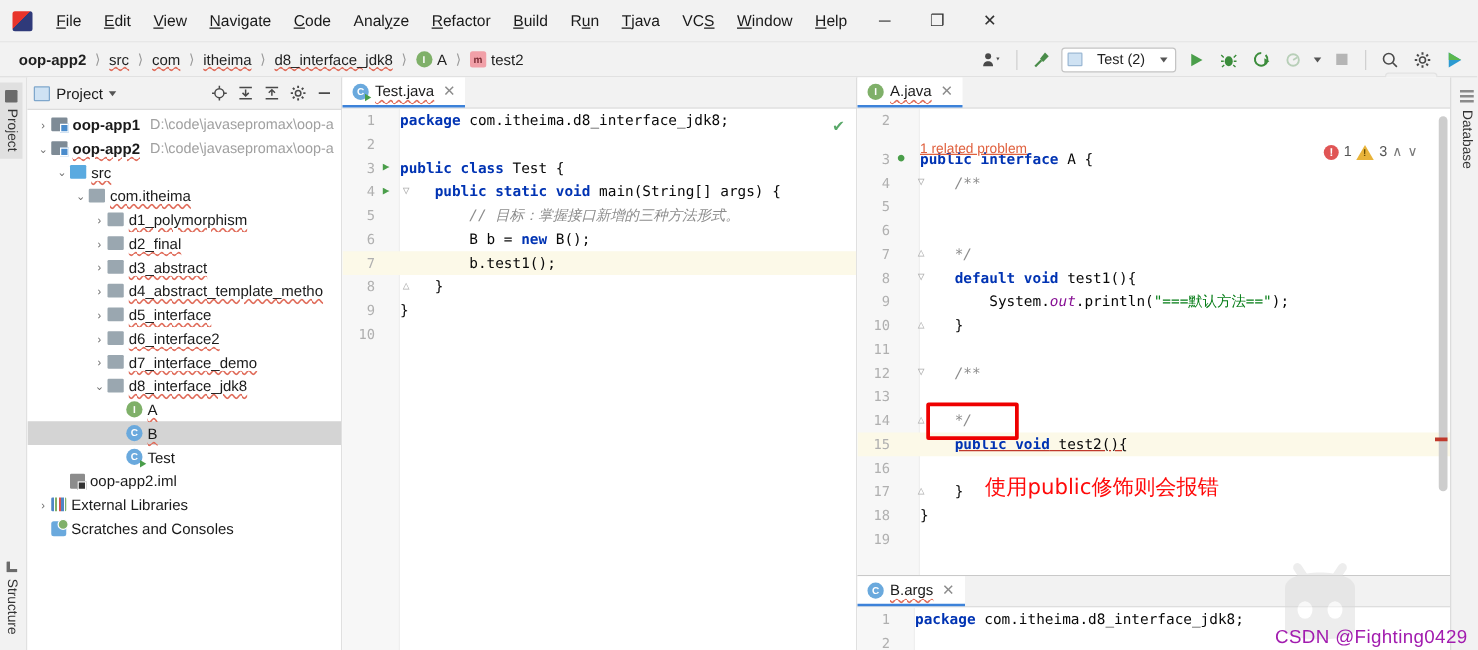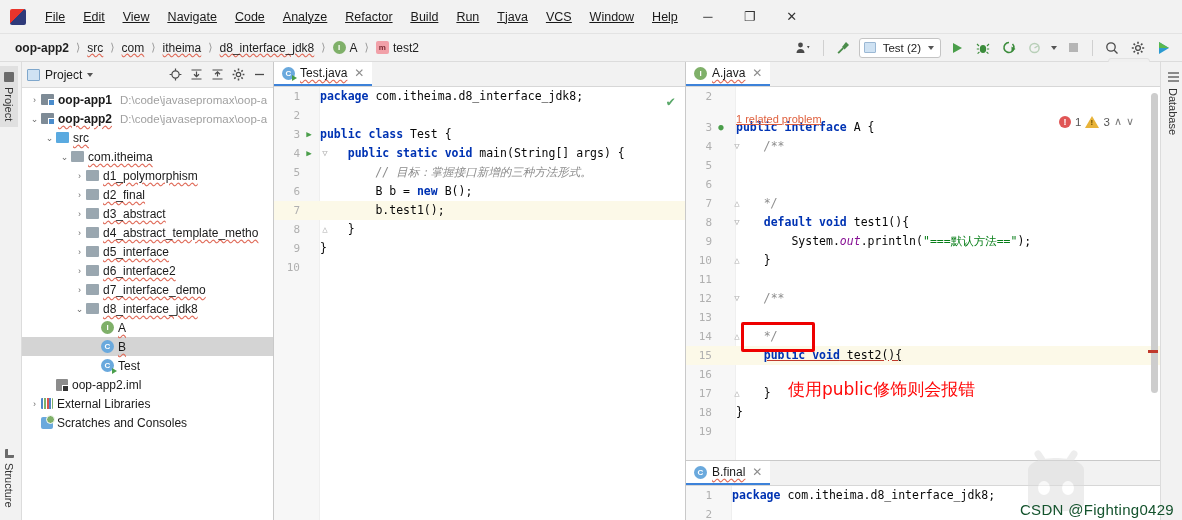--- a/index.html
+++ b/index.html
@@ -25,21 +25,21 @@
     display: flex; align-items: center;
     border-bottom: 1px solid #e3e3e3;
   }
   .app-logo {
     width: 16px; height: 16px; margin-left: 10px; margin-right: 10px;
     background: linear-gradient(135deg,#e8342b 0%, #e8342b 45%, #2f3a7a 45%, #2f3a7a 100%);
     border-radius: 2px; position: relative; flex: none;
   }
   .menubar { display: flex; align-items: center; gap: 0px; }
   .menu-item {
-    padding: 3px 9px; font-size: 12.5px; color: #1a1a1a; cursor: default; white-space: nowrap; text-decoration: underline;
+    padding: 3px 9px; font-size: 12.5px; color: #1a1a1a; cursor: default; white-space: nowrap;
   }
   .menu-item .mn { text-decoration: underline; }
   .win-title {
     flex: 1; text-align: left; padding-left: 50px;
     font-size: 12px; color: #4c4c4c; white-space: nowrap;
   }
   .win-buttons { display: flex; align-items: center; height: 34px; }
   .win-btn {
     width: 42px; height: 34px; display: flex; align-items: center; justify-content: center;
     color: #333; font-size: 13px;
@@ -70,21 +70,21 @@
   .badge-m { background: #f1a0a8; color:#7a2a33; border-radius:2px; }
 
   .toolbar-right {
     margin-left: auto; display: flex; align-items: center; gap: 6px; padding-right: 8px;
   }
   .tb-icon {
     width: 20px; height: 20px; display: flex; align-items: center; justify-content: center;
     color: #4a4a4a;
   }
   .runcfg {
-    display: flex; align-items: center; gap: 7px;
+    display: flex; align-items: center; gap: 12px;
     border: 1px solid #c4c4c4; border-radius: 3px; background: #fff;
     height: 20px; padding: 0 6px 0 4px; font-size: 11.5px; color: #222;
   }
   .runcfg .chip {
     width: 12px; height: 11px; background: #cfe2f3; border: 1px solid #9bb8d4; border-radius: 1px;
   }
   .vsep { width: 1px; height: 16px; background: #d0d0d0; margin: 0 3px; }
   .caret-dn { width:0;height:0;border-left:3.5px solid transparent;border-right:3.5px solid transparent;border-top:4px solid #555; }
   .play-tri { width:0;height:0;border-left:9px solid #4a9e4a;border-top:5.5px solid transparent;border-bottom:5.5px solid transparent; }
   .stop-sq { width: 9px; height: 9px; background: #b5b5b5; }
@@ -288,21 +288,21 @@
     pointer-events: none;
   }
   .anno-text {
     position: absolute; color: #ff0a0a; font-size: 17px;
     font-family: "DejaVu Sans", sans-serif; white-space: nowrap;
   }
 
   
   .watermark {
     position: absolute; right: 8px; bottom: 2px;
-    color: #14532d; font-size: 15px; font-family: "Liberation Sans", sans-serif;
+    color: #a21caf; font-size: 15px; font-family: "Liberation Sans", sans-serif;
     letter-spacing: 0.3px; pointer-events: none;
   }
   .wm-logo {
     position: absolute; right: 78px; bottom: 0px; width: 96px; height: 78px;
     pointer-events: none; opacity: .5;
   }
 
   .tooltip-ghost {
     position: absolute; left: 1108px; top: 58px; width: 42px; height: 34px;
     background: #f0f0f0; border: 1px solid #e2e2e2; border-radius: 3px;
@@ -694,21 +694,21 @@
     </div>
   </div>
 
   <div class="anno-box" style="left:741px; top:322px; width:74px; height:30px;"></div>
   <div class="anno-text" style="left:788px; top:378px;">使用public修饰则会报错</div>
 
   <div class="editor-right-bottom">
     <div class="tabs">
       <div class="tab">
         <span class="badge-circ badge-c">C</span>
-        <span class="fn">B.final</span>
+        <span class="fn">B.args</span>
         <span class="tab-close">✕</span>
       </div>
     </div>
     <div class="code-area">
       <div class="gutter"></div>
       <div id="code-bottom">
           <div class="line"><span class="ln">1</span><span><span class="kw">package</span><span class="pl"> com.itheima.d8_interface_jdk8;</span></span></div>
           <div class="line"><span class="ln">2</span><span></span></div>
         </div>
     </div>

